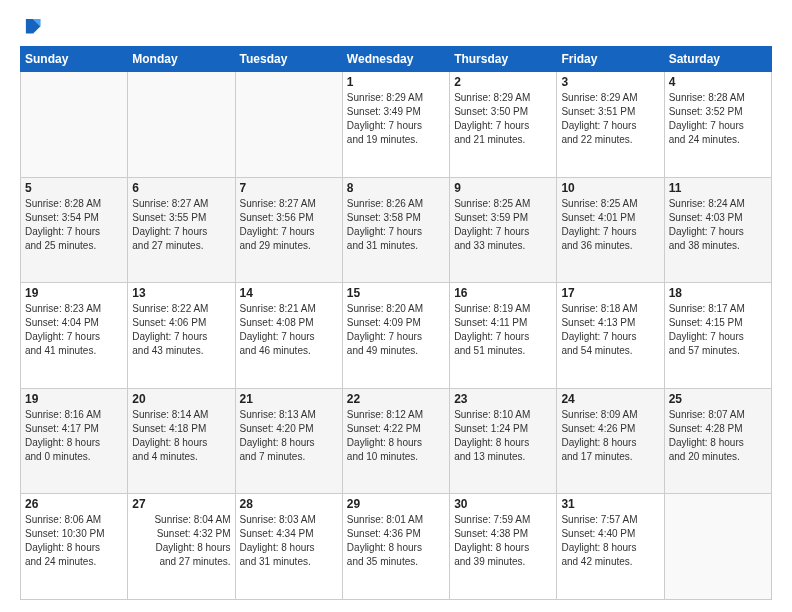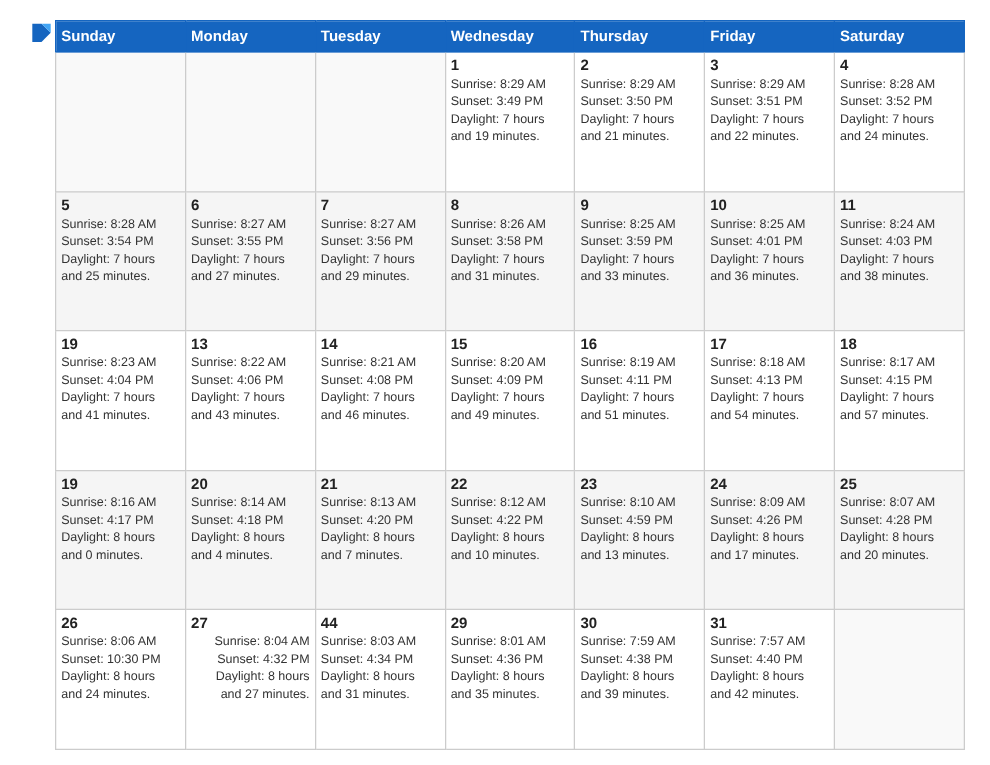--- a/index.html
+++ b/index.html
@@ -8,21 +8,21 @@
       background: #fff;
       width: 792px;
       height: 612px;
       overflow: hidden;
     }
     .page {
       width: 792px;
       height: 612px;
       padding: 16px 20px 12px 20px;
       display: flex;
-      flex-direction: row;
+      flex-direction: column;
     }
     .header {
       display: flex;
       align-items: flex-start;
       justify-content: space-between;
       margin-bottom: 8px;
     }
     .logo {
       display: flex;
       align-items: center;
@@ -291,21 +291,21 @@
           <td>
             <span class="day-num">22</span>
             <div class="day-info" style="white-space: pre-line;">Sunrise: 8:12 AM
 Sunset: 4:22 PM
 Daylight: 8 hours
 and 10 minutes.</div>
           </td>
           <td>
             <span class="day-num">23</span>
             <div class="day-info" style="white-space: pre-line;">Sunrise: 8:10 AM
-Sunset: 4:59 PM
+Sunset: 1:24 PM
 Daylight: 8 hours
 and 13 minutes.</div>
           </td>
           <td>
             <span class="day-num">24</span>
             <div class="day-info" style="white-space: pre-line;">Sunrise: 8:09 AM
 Sunset: 4:26 PM
 Daylight: 8 hours
 and 17 minutes.</div>
           </td>
@@ -326,21 +326,21 @@
 and 24 minutes.</div>
           </td>
           <td>
             <span class="day-num">27</span>
             <div class="day-info" style="white-space: pre-line; text-align: right;">Sunrise: 8:04 AM
 Sunset: 4:32 PM
 Daylight: 8 hours
 and 27 minutes.</div>
           </td>
           <td>
-            <span class="day-num">44</span>
+            <span class="day-num">28</span>
             <div class="day-info" style="white-space: pre-line;">Sunrise: 8:03 AM
 Sunset: 4:34 PM
 Daylight: 8 hours
 and 31 minutes.</div>
           </td>
           <td>
             <span class="day-num">29</span>
             <div class="day-info" style="white-space: pre-line;">Sunrise: 8:01 AM
 Sunset: 4:36 PM
 Daylight: 8 hours

